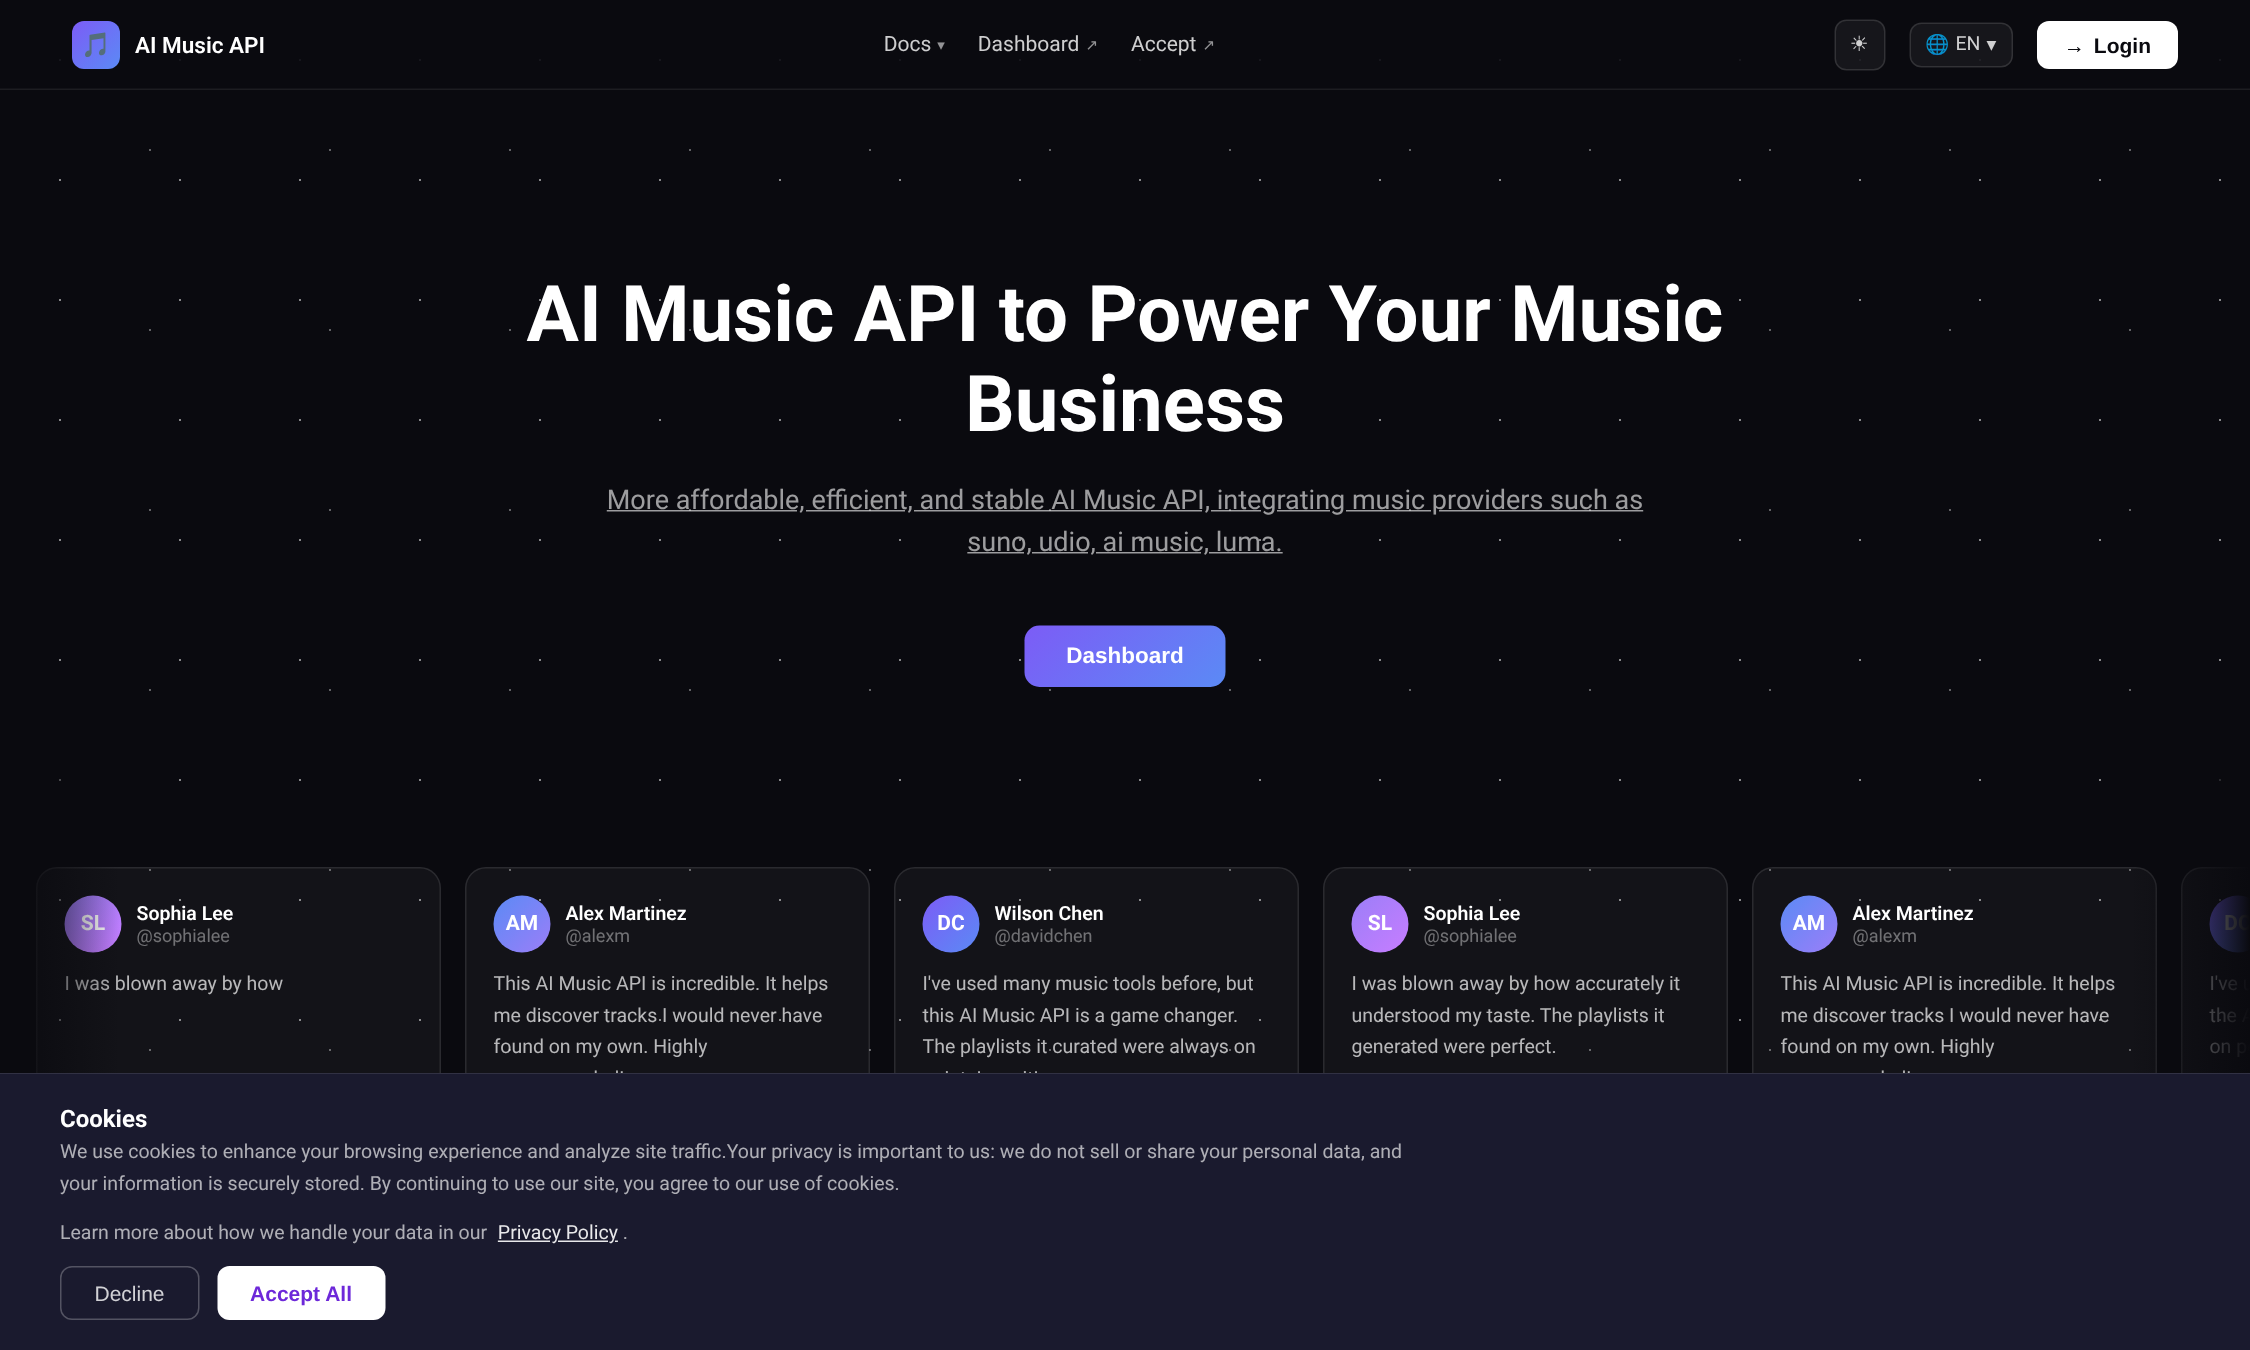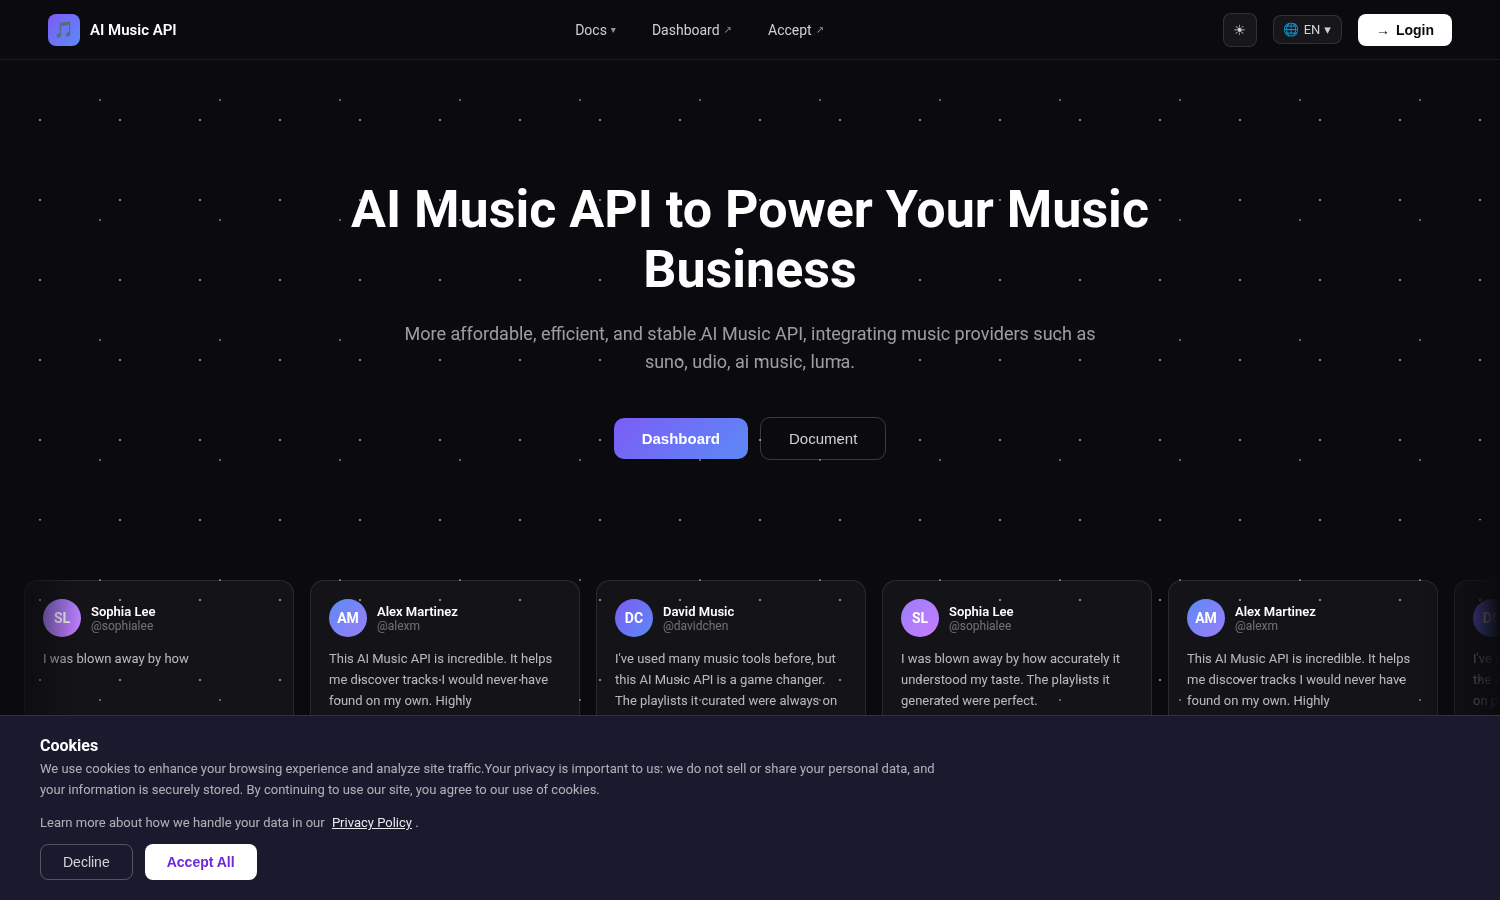--- a/index.html
+++ b/index.html
@@ -59,21 +59,21 @@
       font-size: 16px;
     }
     .nav-logo-text {
       font-size: 15px;
       font-weight: 600;
       color: #fff;
     }
     .nav-center {
       display: flex;
       align-items: center;
-      gap: 36px;
+      gap: 22px;
     }
     .nav-link {
       font-size: 14px;
       color: rgba(255,255,255,0.8);
       text-decoration: none;
       display: flex;
       align-items: center;
       gap: 4px;
       cursor: pointer;
     }
@@ -141,20 +141,21 @@
       max-width: 900px;
       margin-left: auto;
       margin-right: auto;
     }
     .hero-subtitle {
       font-size: 18px;
       color: rgba(255,255,255,0.6);
       line-height: 1.6;
       max-width: 700px;
       margin: 0 auto 40px;
+      text-decoration: underline;
     }
     .hero-buttons {
       display: flex;
       align-items: center;
       justify-content: center;
       gap: 12px;
     }
     .btn-dashboard {
       padding: 12px 28px;
       background: linear-gradient(135deg, #7c5cf6, #5b8af5);
@@ -347,21 +348,20 @@
   </div>
 </nav>
 
 <div class="bg-dots"></div>
 
 <section class="hero">
   <h1 class="hero-title">AI Music API to Power Your Music Business</h1>
   <p class="hero-subtitle">More affordable, efficient, and stable AI Music API, integrating music providers such as suno, udio, ai music, luma.</p>
   <div class="hero-buttons">
     <button class="btn-dashboard">Dashboard</button>
-    <button class="btn-document">Document</button>
   </div>
 </section>
 
 <section class="testimonials-section">
   <div class="testimonials-row" id="row1">
       <div class="testimonial-card">
       <div class="card-header">
         <div class="avatar avatar-sl">SL</div>
         <div>
           <div class="card-user-name">Sophia Lee</div>
@@ -377,21 +377,21 @@
           <div class="card-user-name">Alex Martinez</div>
           <div class="card-user-handle">@alexm</div>
         </div>
       </div>
       <div class="card-text">This AI Music API is incredible. It helps me discover tracks I would never have found on my own. Highly recommended!</div>
     </div>
       <div class="testimonial-card">
       <div class="card-header">
         <div class="avatar avatar-dc">DC</div>
         <div>
-          <div class="card-user-name">David Music</div>
+          <div class="card-user-name">Wilson Chen</div>
           <div class="card-user-handle">@davidchen</div>
         </div>
       </div>
       <div class="card-text">I've used many music tools before, but this AI Music API is a game changer. The playlists it curated were always on point. Love it!</div>
     </div>
       <div class="testimonial-card">
       <div class="card-header">
         <div class="avatar avatar-sl">SL</div>
         <div>
           <div class="card-user-name">Sophia Lee</div>

